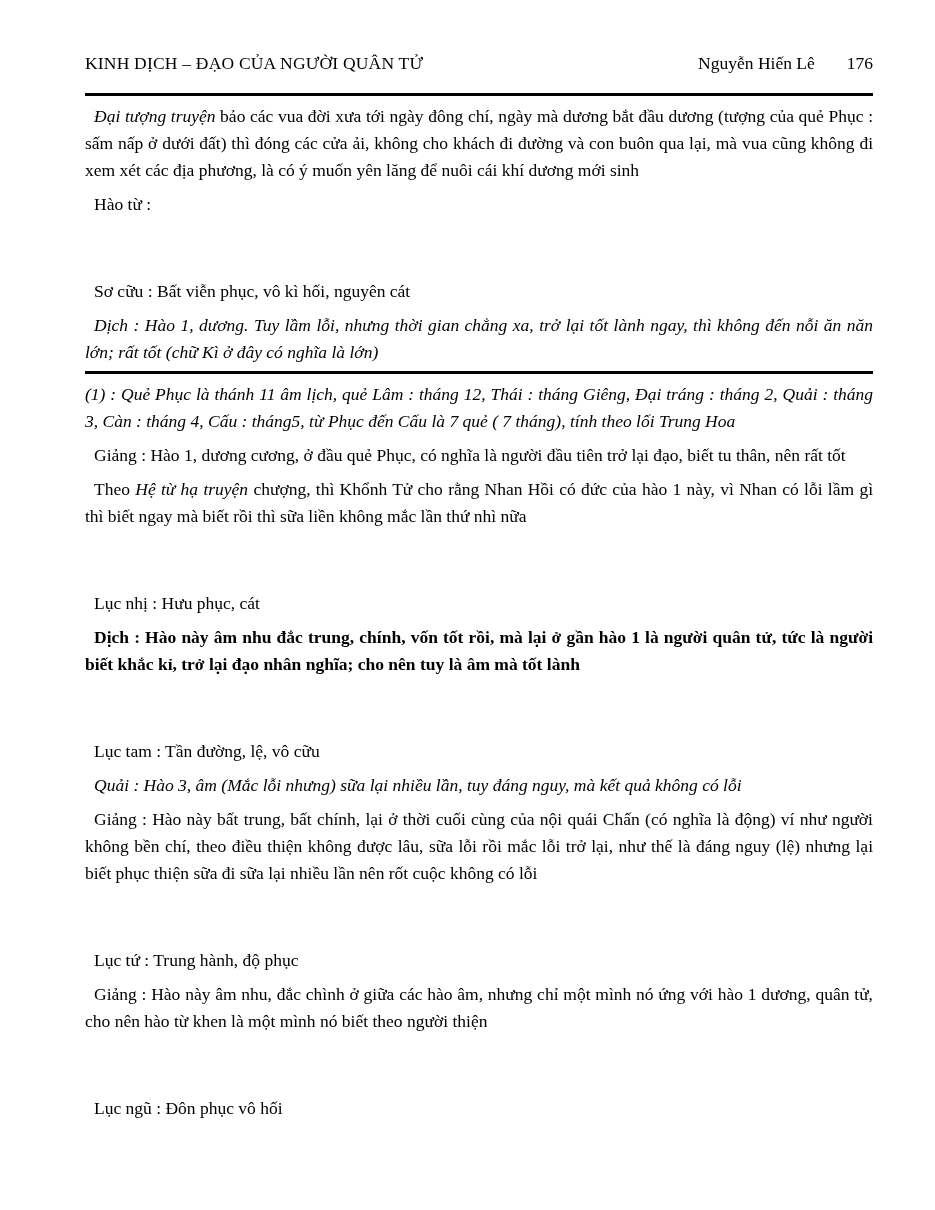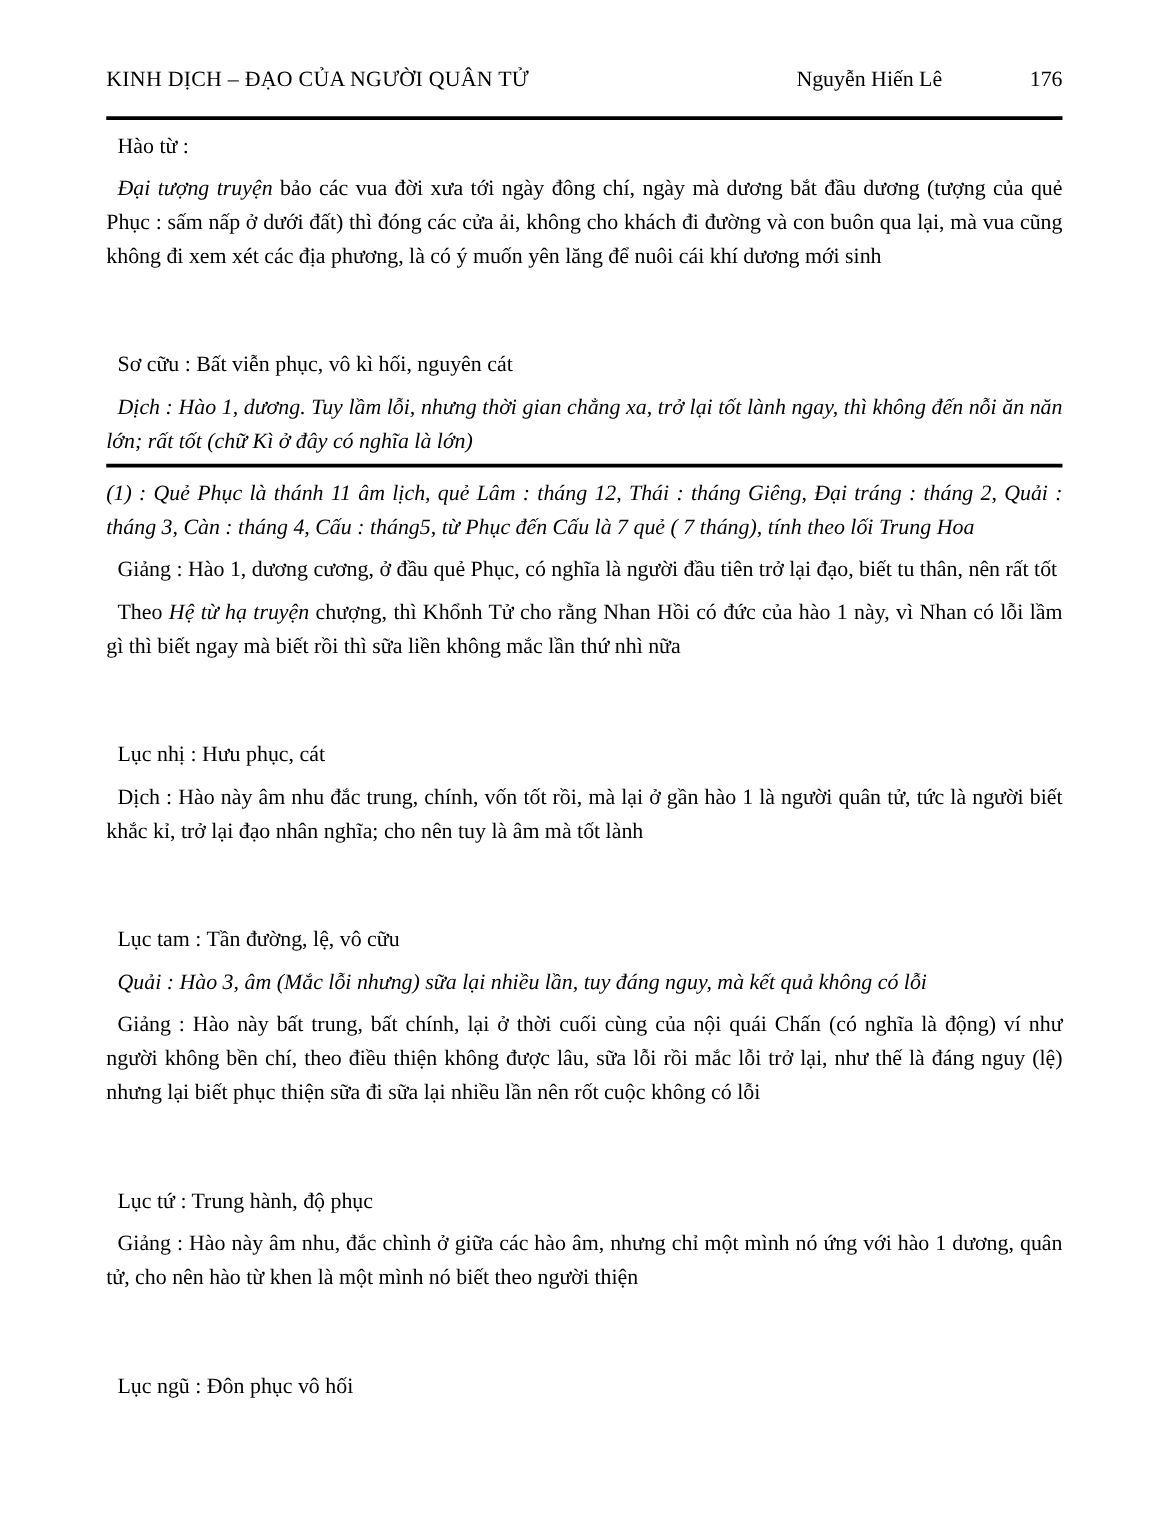--- a/index.html
+++ b/index.html
@@ -10,66 +10,66 @@
   .page {
     position: relative;
     width: 935px;
     height: 1210px;
     background: #ffffff;
     color: #000000;
     font-family: "Liberation Serif", "DejaVu Serif", serif;
     font-size: 17.5px;
     line-height: 27px;
     box-sizing: border-box;
-    padding: 50px 85px 0 85px;
+    padding: 50px 62px 0 85px;
     overflow: hidden;
   }
   .header-row {
     display: flex;
     align-items: baseline;
     white-space: nowrap;
     font-size: 17.5px;
     margin-bottom: 16px;
   }
   .header-title { flex: 1 1 auto; letter-spacing: 0.2px; }
-  .header-author { margin-right: 70px; }
+  .header-author { margin-right: 32px; }
   .header-pagenum { }
   .rule {
     border: none;
     border-top: 3px solid #000000;
     margin: 0;
   }
   p {
     margin: 7px 0 0 0;
     text-align: justify;
     text-indent: 9px;
   }
   p.gap-lg { margin-top: 60px; }
   p.no-indent { text-indent: 0; }
   .it { font-style: italic; }
-  .bold { font-weight: normal; }
+  .bold { font-weight: bold; }
   .rule2 { margin-top: 5px; }
   .footnote { margin-top: 7px; }
 </style>
 </head>
 <body>
 
 <main class="page">
 
   <div class="header-row">
     <span class="header-title">KINH DỊCH – ĐẠO CỦA NGƯỜI QUÂN TỬ</span>
     <span class="header-author">Nguyễn Hiến Lê</span>
     <span class="header-pagenum">176</span>
   </div>
 
   <hr class="rule">
 
+  <p><span class="it">Đại tượng truyện</span><span> bảo các vua đời xưa tới ngày đông chí, ngày mà dương bắt đầu dương (tượng của quẻ Phục : sấm nấp ở dưới đất) thì đóng các cửa ải, không cho khách đi đường và con buôn qua lại, mà vua cũng không đi xem xét các địa phương, là có ý muốn yên lăng để nuôi cái khí dương mới sinh</span></p>
+
   <p>Hào từ :</p>
-
-  <p><span class="it">Đại tượng truyện</span><span> bảo các vua đời xưa tới ngày đông chí, ngày mà dương bắt đầu dương (tượng của quẻ Phục : sấm nấp ở dưới đất) thì đóng các cửa ải, không cho khách đi đường và con buôn qua lại, mà vua cũng không đi xem xét các địa phương, là có ý muốn yên lăng để nuôi cái khí dương mới sinh</span></p>
 
   <p class="gap-lg">Sơ cữu : Bất viễn phục, vô kì hối, nguyên cát</p>
 
   <p class="it">Dịch : Hào 1, dương. Tuy lầm lỗi, nhưng thời gian chẳng xa, trở lại tốt lành ngay, thì không đến nỗi ăn năn lớn; rất tốt (chữ Kì ở đây có nghĩa là lớn)</p>
 
   <hr class="rule rule2">
 
   <p class="it no-indent footnote">(1) : Quẻ Phục là thánh 11 âm lịch, quẻ Lâm : tháng 12, Thái : tháng Giêng, Đại tráng : tháng 2, Quải : tháng 3, Càn : tháng 4, Cấu : tháng5, từ Phục đến Cấu là 7 quẻ ( 7 tháng), tính theo lối Trung Hoa</p>
 
   <p>Giảng : Hào 1, dương cương, ở đầu quẻ Phục, có nghĩa là người đầu tiên trở lại đạo, biết tu thân, nên rất tốt</p>

